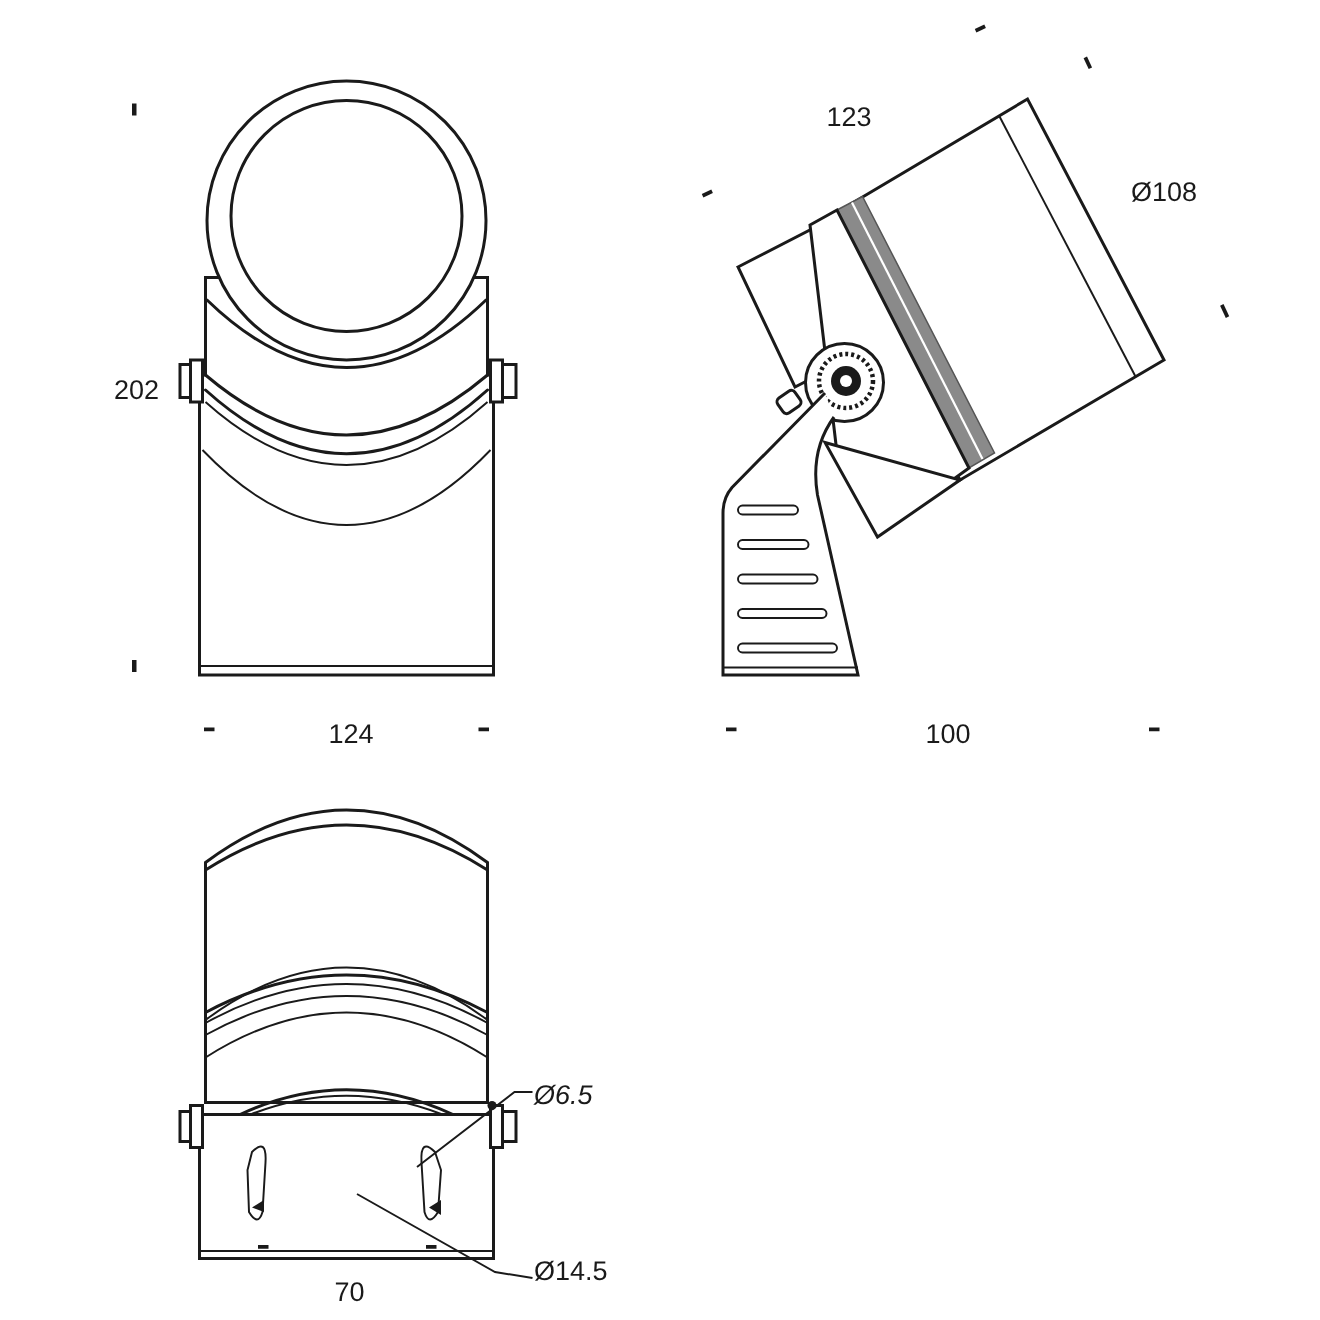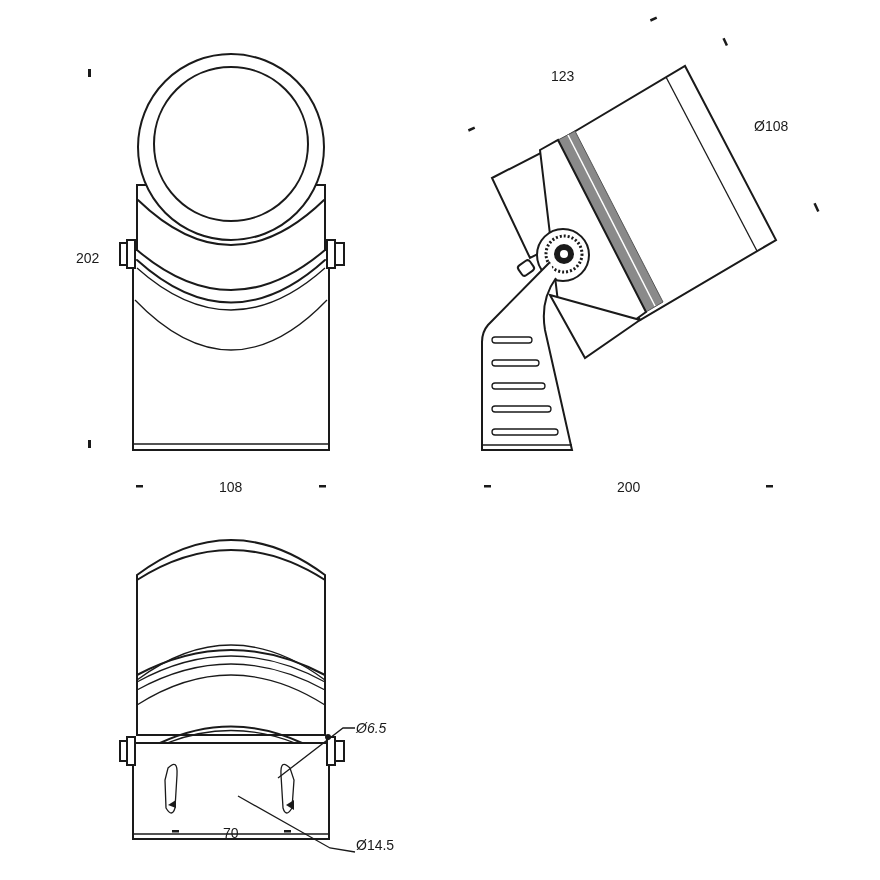--- a/index.html
+++ b/index.html
@@ -2,21 +2,21 @@
 <html><head>
 <meta charset="utf-8">
 <style>
   html, body { margin:0; padding:0; background:#ffffff; }
   body { width:880px; height:880px; position:relative; overflow:hidden; font-family:"Liberation Sans", sans-serif; }
   svg { position:absolute; left:0; top:0; }
   .ln { fill:none; stroke:#1a1a1a; stroke-width:2; stroke-linejoin:round; stroke-linecap:round; }
   .thin { fill:none; stroke:#1a1a1a; stroke-width:1.3; }
   .gray { fill:#8a8a8a; stroke:#555; stroke-width:1; }
   .fillw { fill:#ffffff; stroke:#1a1a1a; stroke-width:2; }
-  .dim { position:absolute; font-size:14px; color:#1a1a1a; white-space:nowrap; line-height:1; }
+  .dim { position:absolute; font-size:18px; color:#1a1a1a; white-space:nowrap; line-height:1; }
   .tick { fill:#1a1a1a; }
 </style>
 </head>
 <body>
 
 <svg width="880" height="880" viewBox="0 0 880 880">
 
   <g>
 
     <rect x="133" y="250" width="196" height="200" class="fillw"></rect>
@@ -109,19 +109,19 @@
 
     <polyline points="278,778 343,728 355,728" class="thin"></polyline>
     <polyline points="238,796 330,848 355,852" class="thin"></polyline>
 
     <rect x="172" y="830" width="7" height="2.5" class="tick"></rect>
     <rect x="284" y="830" width="7" height="2.5" class="tick"></rect>
   </g>
 </svg>
 
 <div class="dim" style="left:76px; top:251px;text-align:right;">202</div>
-<div class="dim" style="left:219px; top:480px;">108</div>
+<div class="dim" style="left:219px; top:480px;">124</div>
 <div class="dim" style="left:551px; top:69px;">123</div>
 <div class="dim" style="left:754px; top:119px;">Ø108</div>
-<div class="dim" style="left:617px; top:480px;">200</div>
-<div class="dim" style="left:223px; top:826px;">70</div>
+<div class="dim" style="left:617px; top:480px;">100</div>
+<div class="dim" style="left:223px; top:852px;">70</div>
 <div class="dim" style="left:356px; top:721px;font-style:italic;">Ø6.5</div>
 <div class="dim" style="left:356px; top:838px;">Ø14.5</div>
 
 </body></html>

